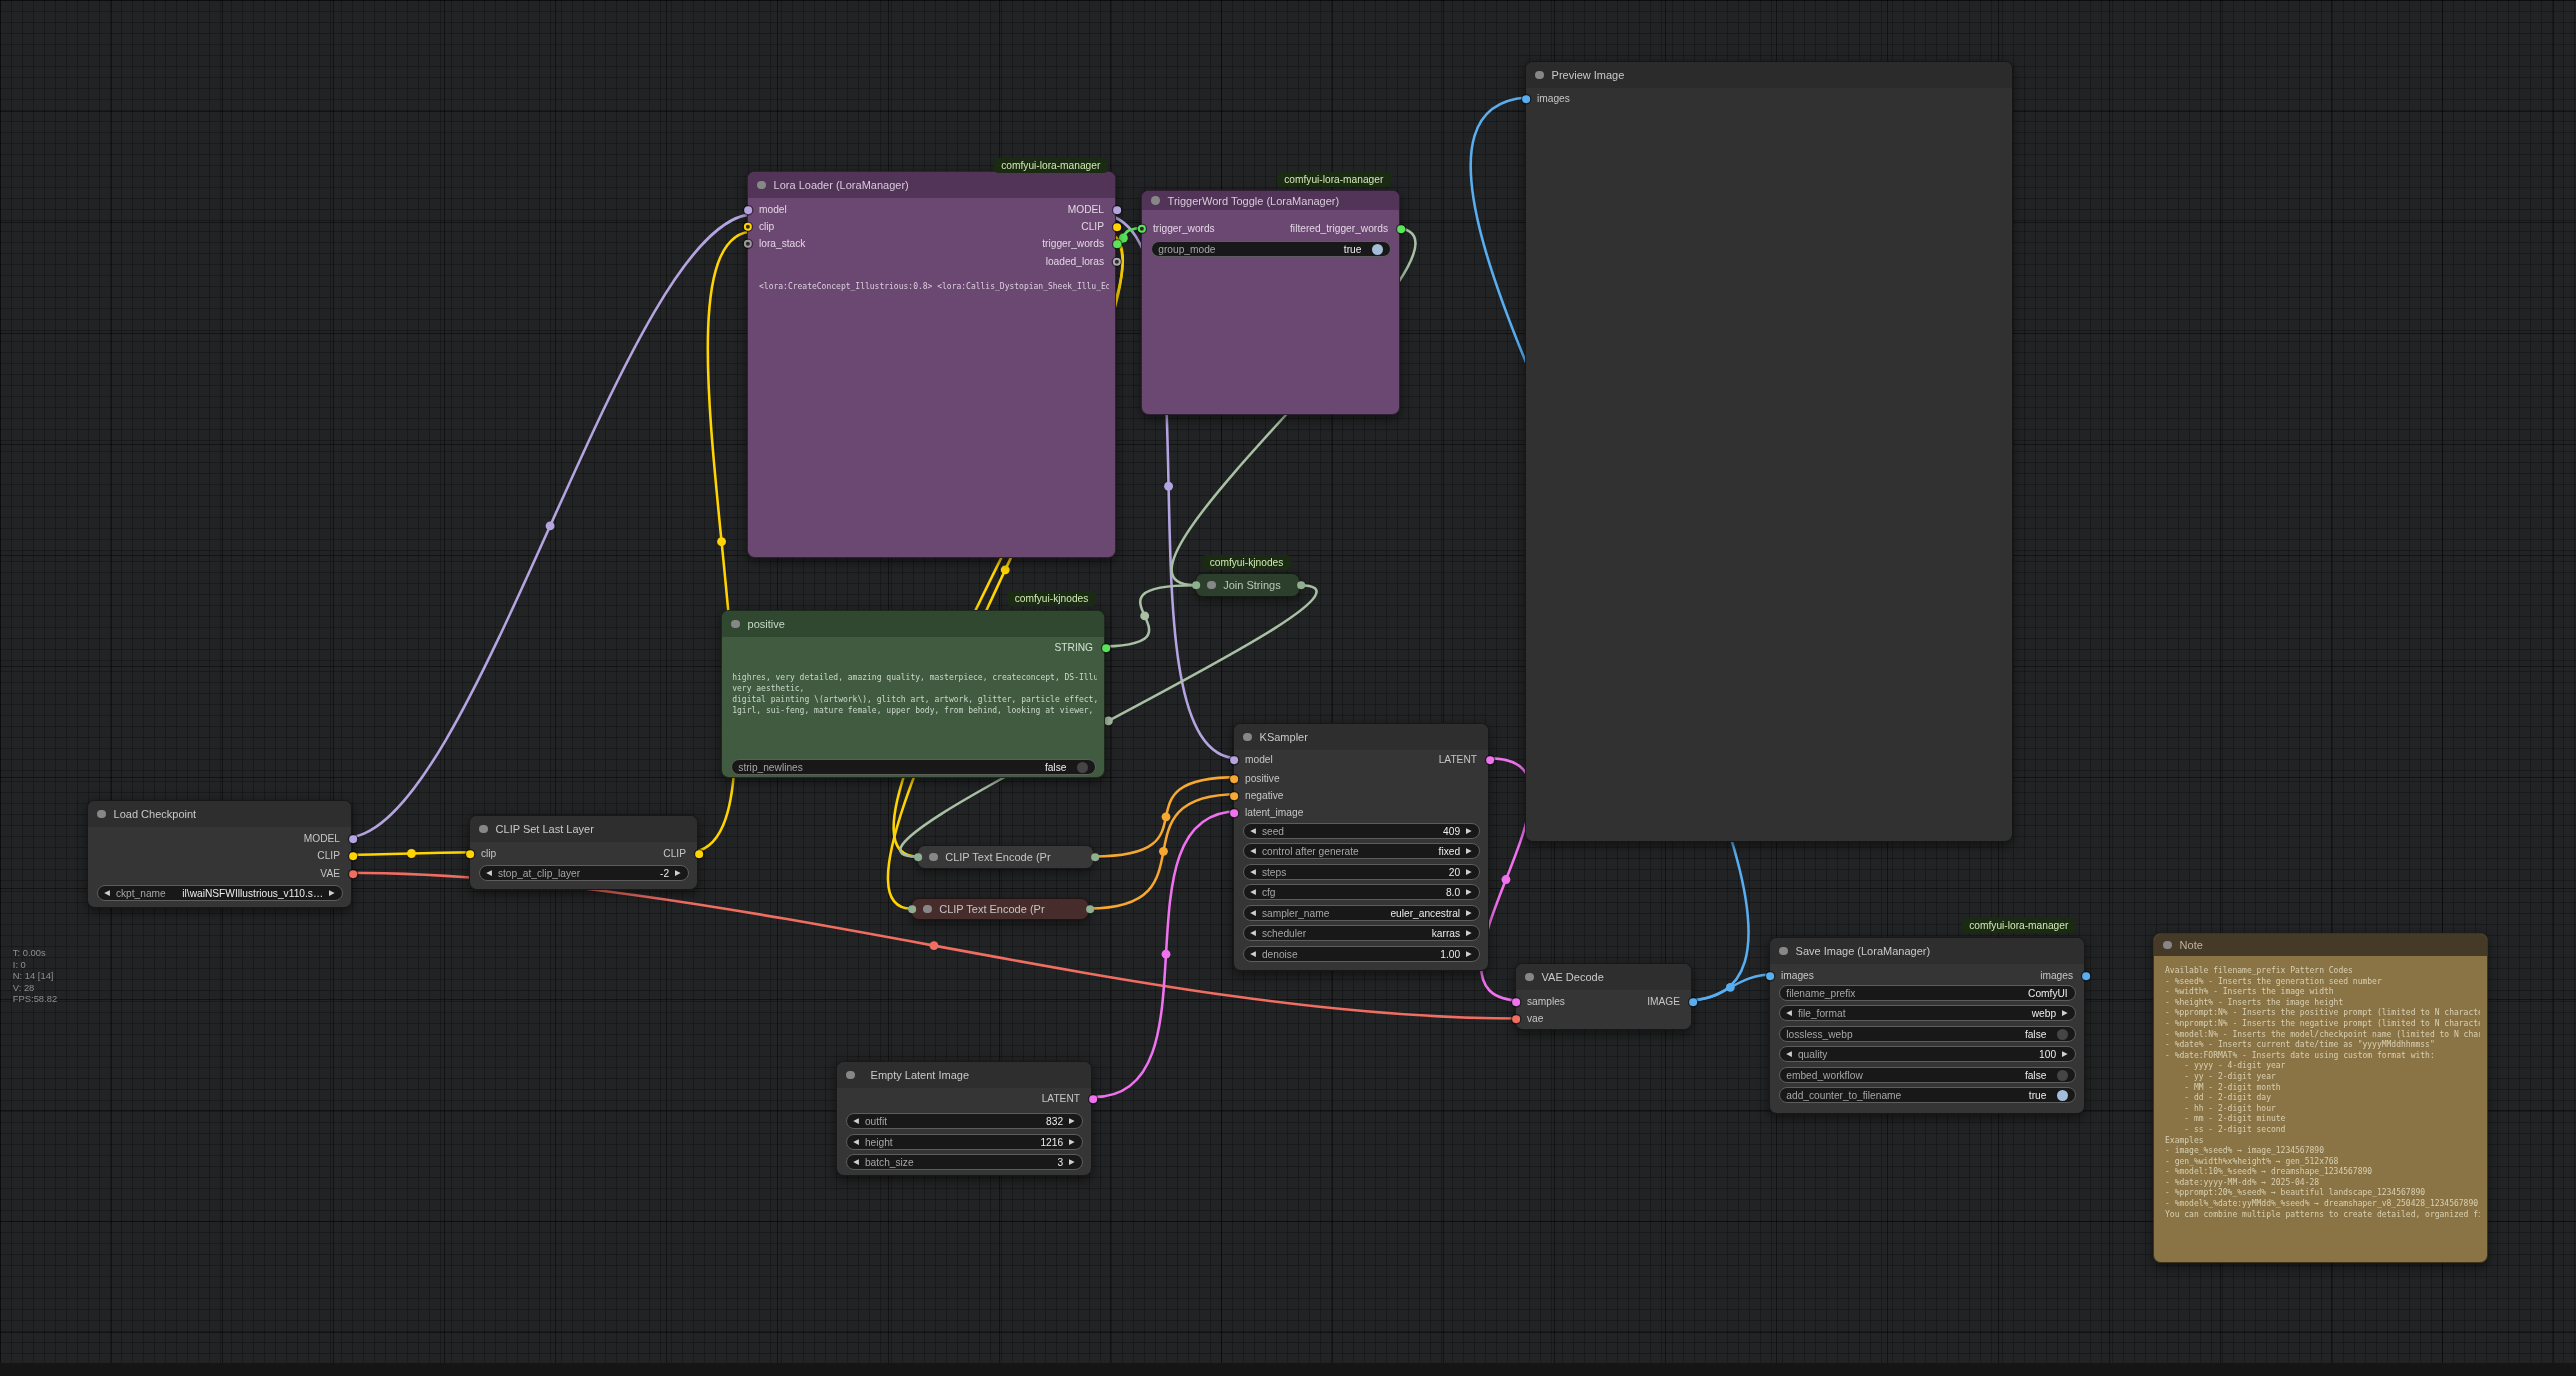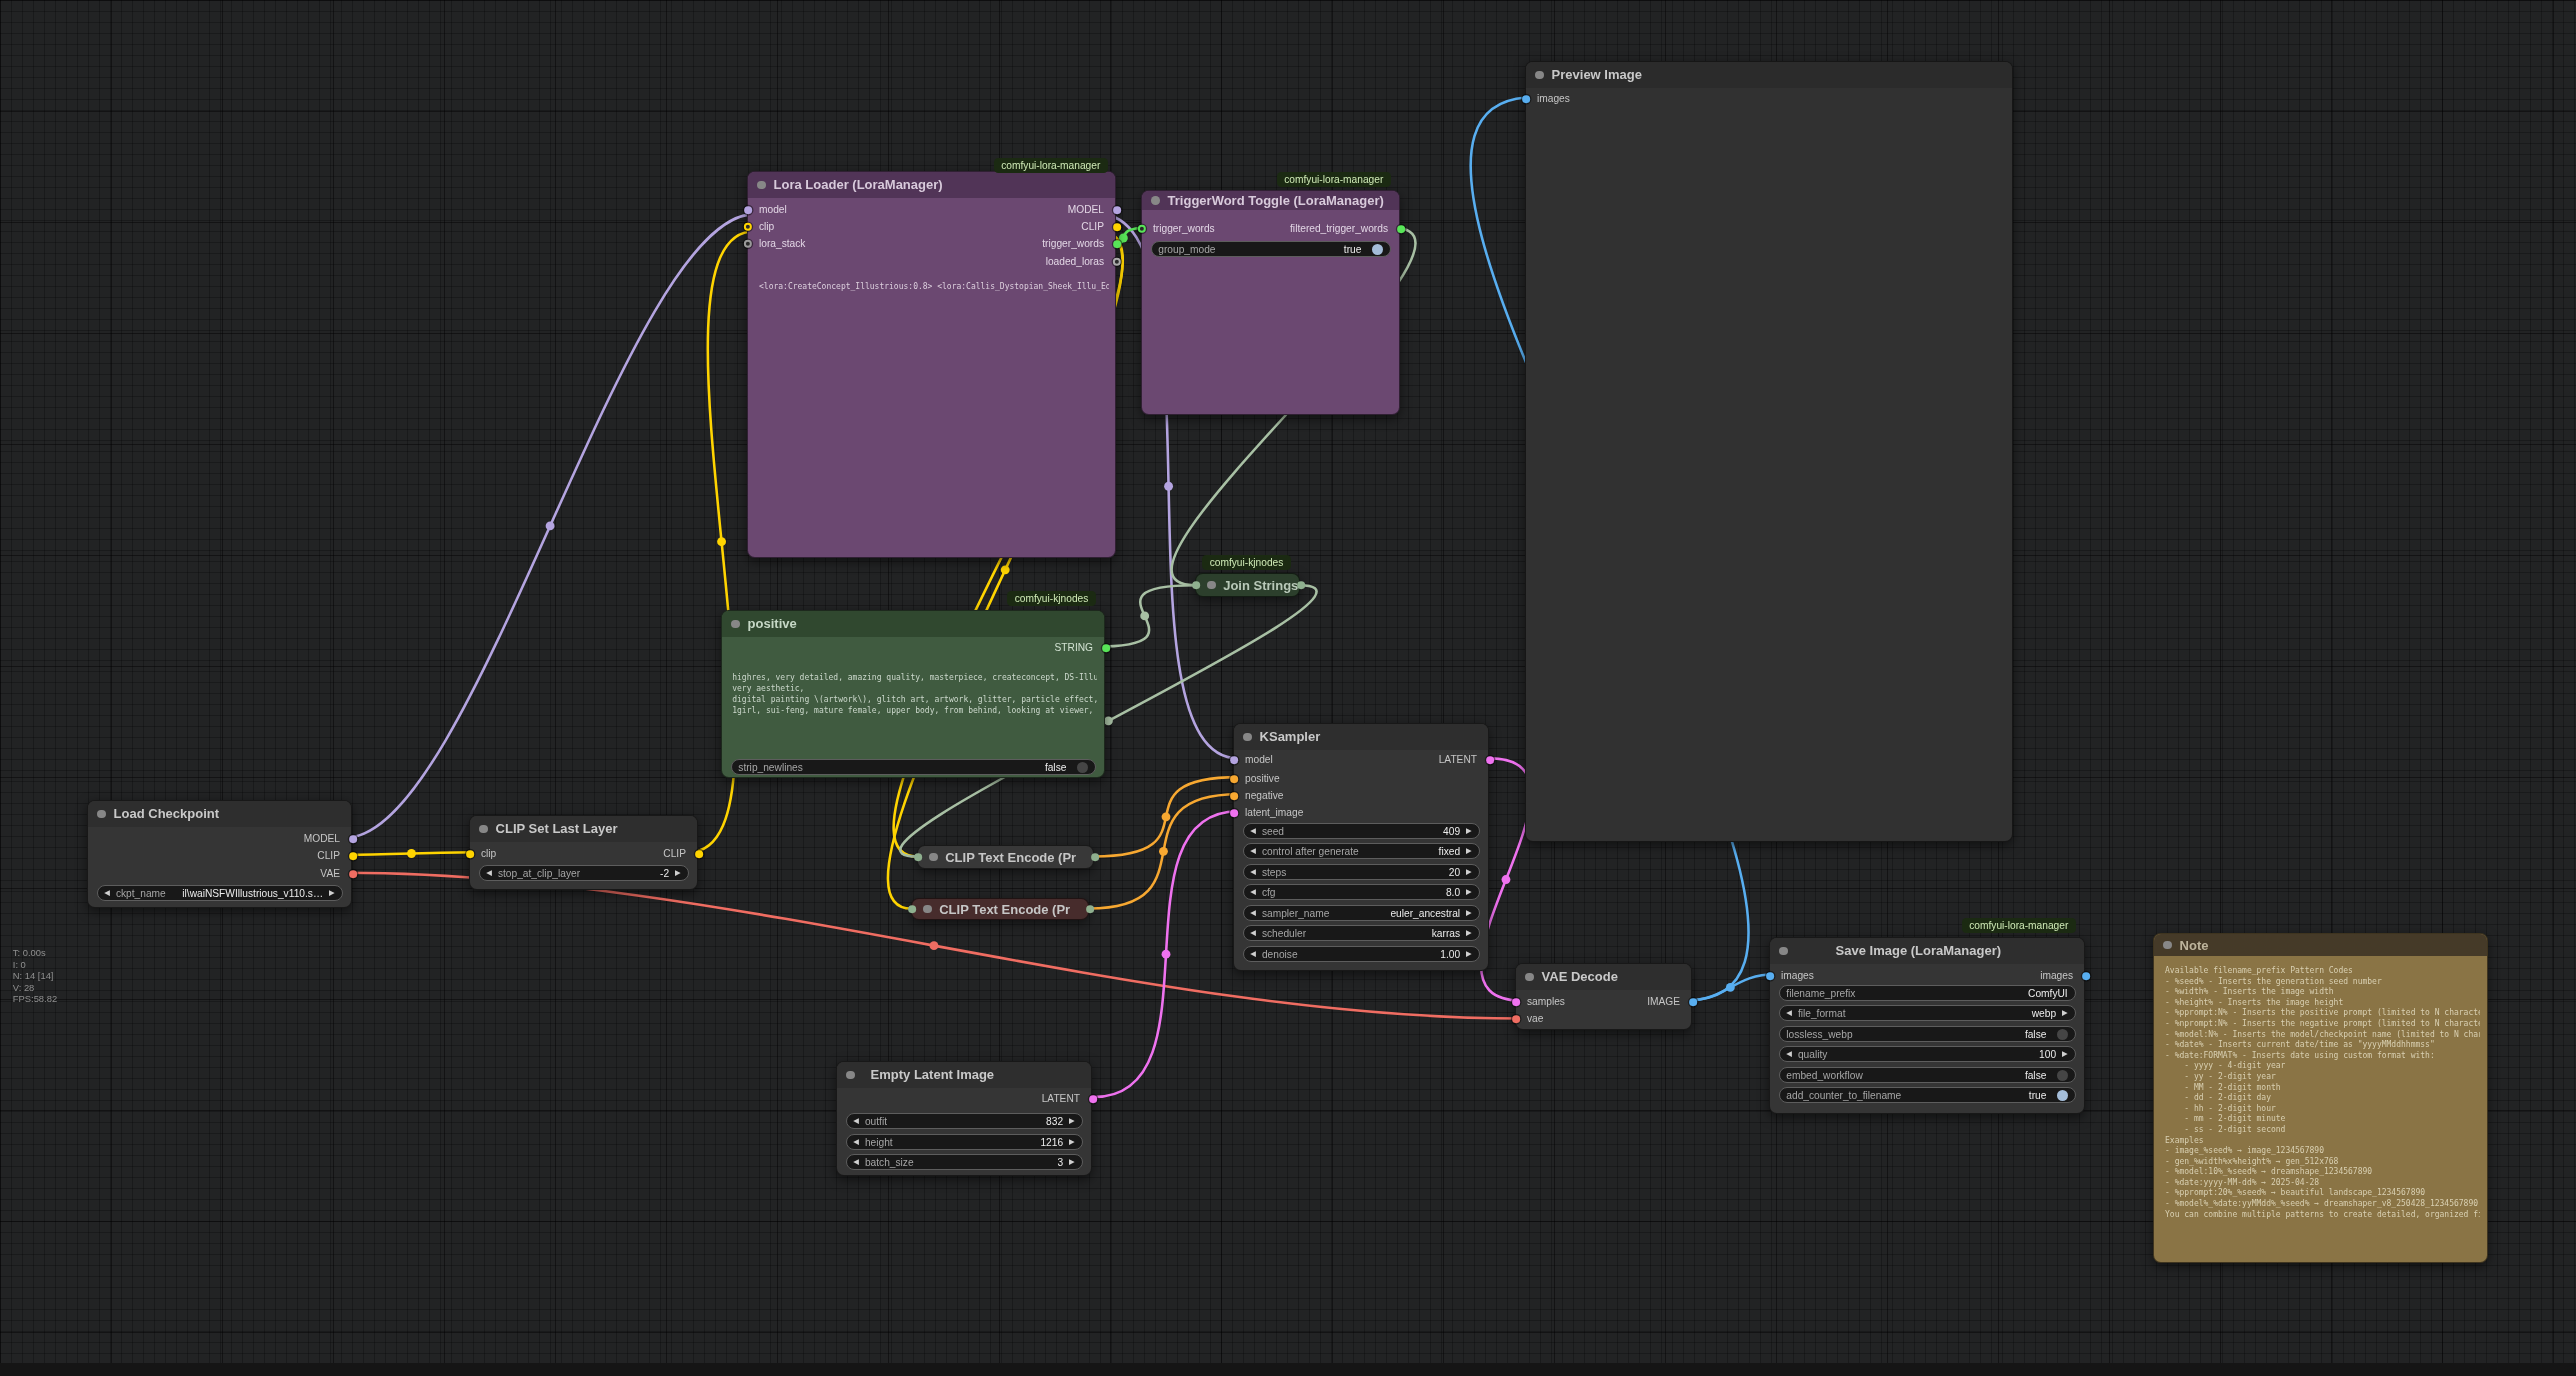--- a/index.html
+++ b/index.html
@@ -10,21 +10,21 @@
       linear-gradient(90deg,rgba(0,0,0,.26) 0.9px,transparent 0.9px) 0 0/11px 11px,
       linear-gradient(rgba(0,0,0,.45) 0.9px,transparent 0.9px) 0 0/111px 111px,
       linear-gradient(90deg,rgba(0,0,0,.45) 0.9px,transparent 0.9px) 0 0/111px 111px,
       #222324;
     font-family:"Liberation Sans",sans-serif;
   }
   #wires{position:absolute;left:0;top:0;z-index:1;}
   .node{position:absolute;z-index:2;border-radius:7.7px;box-shadow:0 3.4px 10.2px rgba(0,0,0,.5);border:0.9px solid rgba(0,0,0,.55);box-sizing:border-box;}
   .hdr{position:absolute;left:0;top:0;right:0;height:25.6px;border-radius:6.8px 6.8px 0 0;display:flex;align-items:center;padding:0 9.4px;gap:7.7px;box-sizing:border-box;}
   .hdr-dot{width:8.5px;height:8.5px;border-radius:50%;background:#878787;flex:0 0 auto;}
-  .ttl{font-size:13px;white-space:nowrap;color:#c9c9c9;font-weight:bold;}
+  .ttl{font-size:11px;white-space:nowrap;color:#c9c9c9;}
   .collapsed{display:flex;align-items:center;padding:0 11px;gap:7.7px;border-radius:7.7px;}
   .cdot{position:absolute;width:7.7px;height:7.7px;border-radius:50%;transform:translate(-50%,-50%);top:50%;}
   .pdot{position:absolute;width:7.7px;height:7.7px;border-radius:50%;transform:translate(-50%,-50%);box-shadow:0 0 0 1.3px rgba(0,0,0,.45);}
   .plabel{position:absolute;font-size:10.2px;height:12px;line-height:12px;white-space:nowrap;}
   .plabel.in{left:11px;} .plabel.out{right:11px;}
   .widget{position:absolute;left:8.5px;right:8.5px;height:16px;border-radius:8.5px;background:#181818;border:0.9px solid #5d5d5d;display:flex;align-items:center;padding:0 6.8px;gap:6px;font-size:10.2px;box-sizing:border-box;}
   .wname{color:#a6a6a6;white-space:nowrap;}
   .wval{margin-left:auto;color:#ececec;white-space:nowrap;}
   .warrow{font-size:7.3px;color:#d0d0d0;line-height:1;}
   .tdot{width:11px;height:11px;border-radius:50%;margin-left:4.3px;flex:0 0 auto;}
@@ -280,21 +280,21 @@
       <div class="pdot" style="left: 0px; top: 38px; background: rgb(239, 114, 239);"></div>
       <div class="plabel in" style="top: 32px; color: rgb(198, 198, 198);">samples</div>
       <div class="pdot" style="left: 0px; top: 55px; background: rgb(240, 109, 98);"></div>
       <div class="plabel in" style="top: 49px; color: rgb(198, 198, 198);">vae</div>
       <div class="pdot" style="left: 177px; top: 38px; background: rgb(88, 174, 240);"></div>
       <div class="plabel out" style="top: 32px; color: rgb(198, 198, 198);">IMAGE</div>
     </div>
     <div class="node" style="left: 1769px; top: 937px; width: 316px; height: 177px; background: rgb(53, 53, 53);">
       <div class="hdr" style="height: 25.6px; background: rgb(46, 46, 46);">
         <div class="hdr-dot"></div>
-        <div class="ttl" style="color: rgb(201, 201, 201); margin-left: 40px;">Save Image (LoraManager)</div>
+        <div class="ttl" style="color: rgb(201, 201, 201);">Save Image (LoraManager)</div>
       </div>
       <div class="pdot" style="left: 0px; top: 38px; background: rgb(88, 174, 240);"></div>
       <div class="plabel in" style="top: 32px; color: rgb(198, 198, 198);">images</div>
       <div class="pdot" style="left: 316px; top: 38px; background: rgb(88, 174, 240);"></div>
       <div class="plabel out" style="top: 32px; color: rgb(198, 198, 198);">images</div>
       <div class="widget" style="top: 47px;">
         <div class="wname">filename_prefix</div>
         <div class="wval">ComfyUI</div>
       </div>
       <div class="widget" style="top: 67px;">

